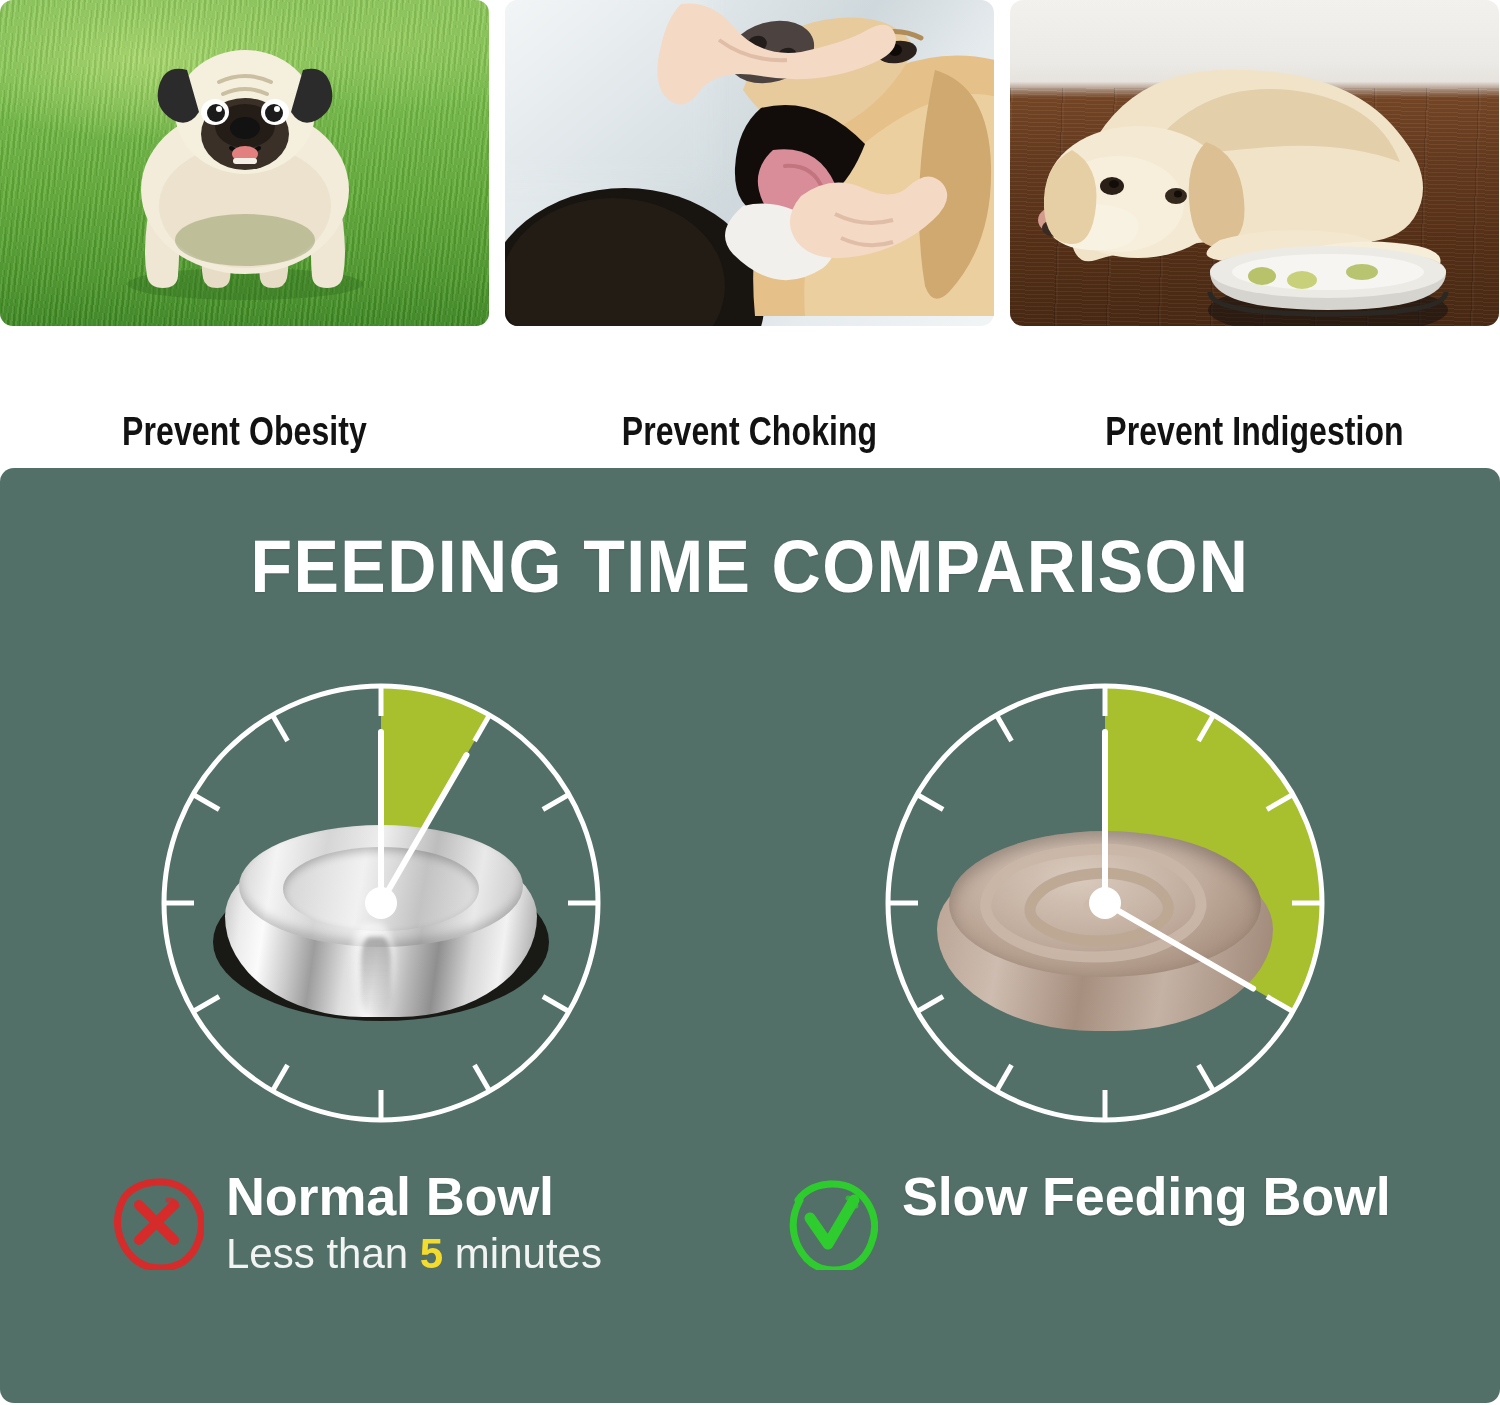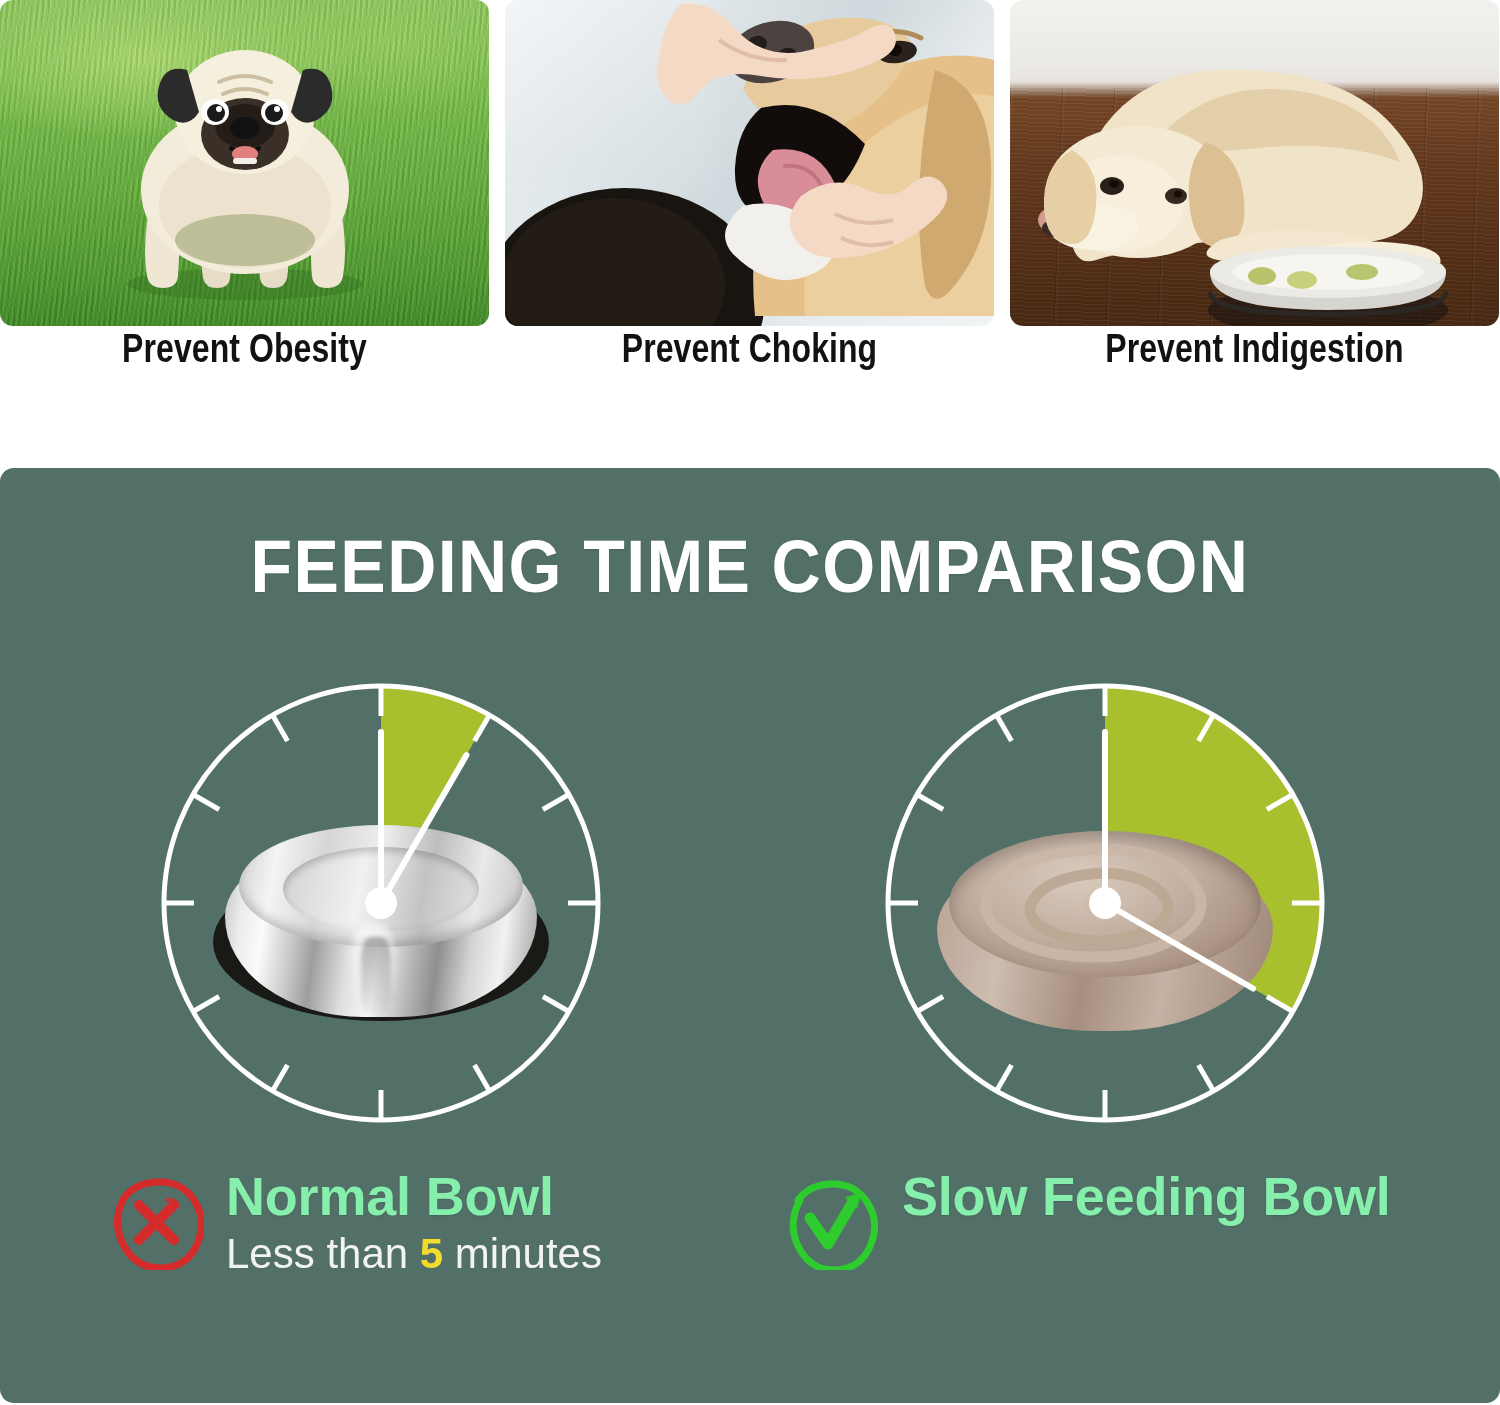--- a/index.html
+++ b/index.html
@@ -76,21 +76,21 @@
       repeating-linear-gradient(2deg, rgba(255,255,255,.07) 0 1px, rgba(0,0,0,.10) 1px 4px);
     opacity:.62;
   }
   .wood-art { position:absolute; inset:0; }
 
   
   .captions {
     display: flex;
     width: 1500px;
     height: 128px;
-    align-items: flex-start;
+    align-items: flex-end;
   }
   .caption {
     flex: 0 0 auto;
     width: 489px;
     margin-right: 16px;
     text-align: center;
     font-size: 40px;
     font-weight: 700;
     color: #121212;
     letter-spacing: .1px;
@@ -192,21 +192,21 @@
   
   .labels { position:absolute; left:0; top:700px; width:1500px; height:160px; }
   .label-col { position:absolute; top:0; display:flex; align-items:flex-start; gap:22px; }
   .label-col.left  { left: 108px; }
   .label-col.right { left: 782px; gap: 24px; }
 
   .mark-icon { flex:0 0 auto; width:96px; height:96px; margin-top:6px; }
 
   .label-text { display:flex; flex-direction:column; }
   .label-title {
-    color:#86efac; font-size:54px; font-weight:700; line-height:1.04;
+    color:#ffffff; font-size:54px; font-weight:700; line-height:1.04;
     font-family:"Liberation Sans", sans-serif; letter-spacing:-.2px;
     text-shadow: 0 1px 2px rgba(0,0,0,.12);
   }
   .label-sub {
     margin-top:8px; color:#f2f4f3; font-size:42px; font-weight:400;
     font-family:"Liberation Sans", sans-serif; line-height:1.06;text-align:center;
   }
   .hl { color:#F4DC2E; font-weight:700; }
 </style>
 </head>

